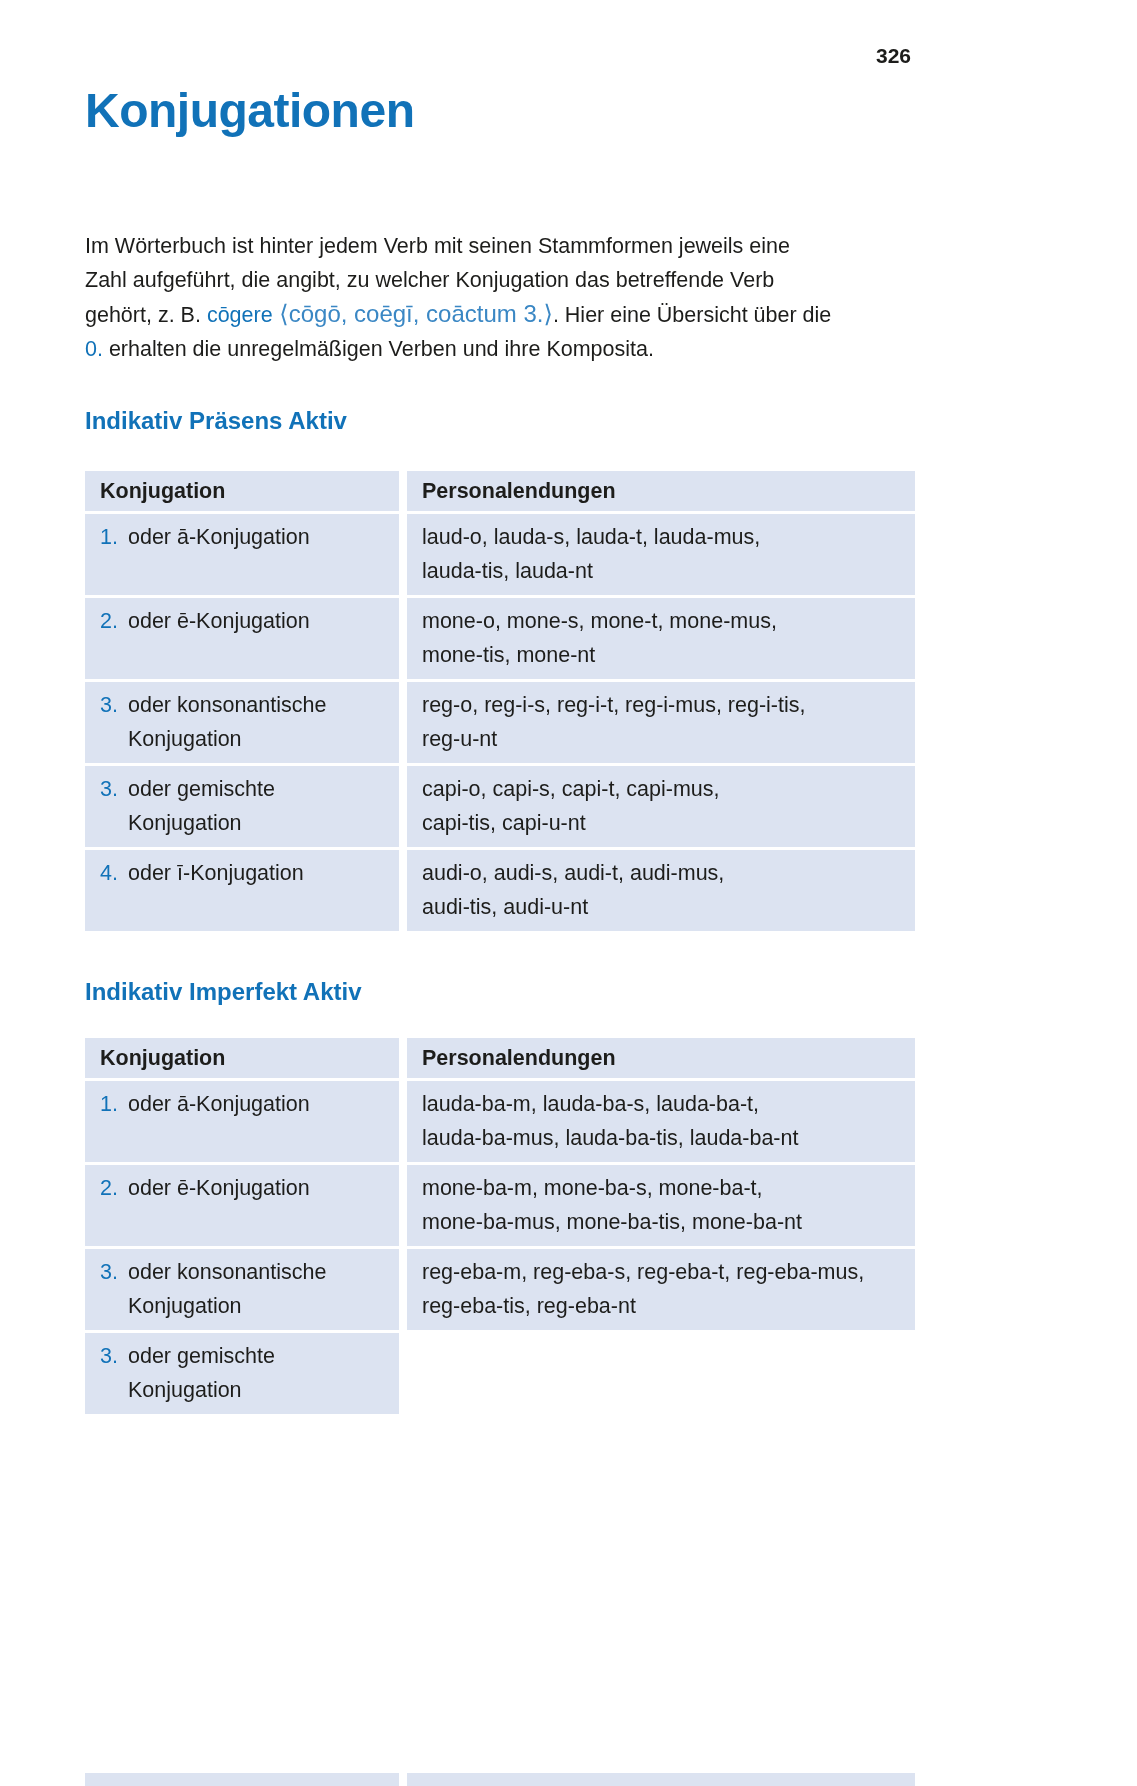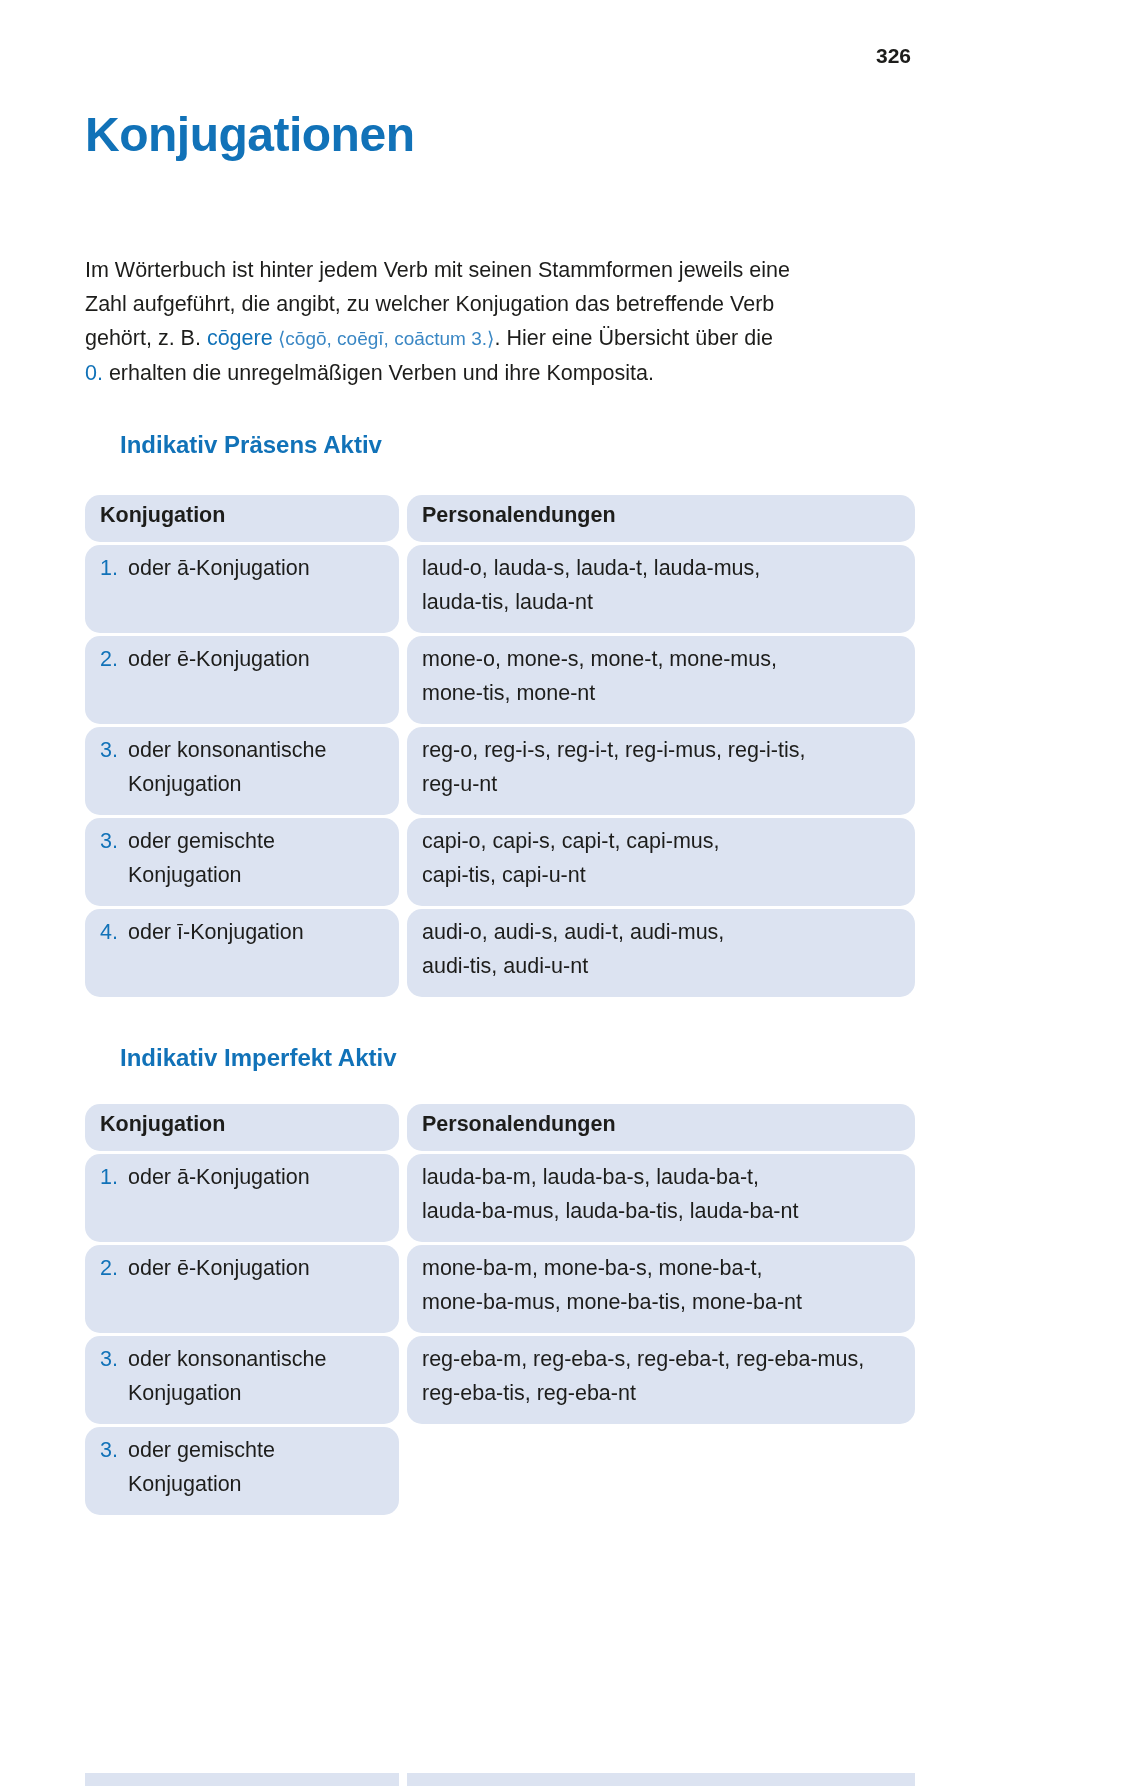--- a/index.html
+++ b/index.html
@@ -17,51 +17,50 @@
     font-family: "Liberation Sans", "DejaVu Sans", sans-serif;
     color: var(--text-dark);
     position: relative;
   }
   .content { padding: 0 222px 0 85px; }
   .page-number {
     position: absolute; top: 44px; right: 226px;
     font-size: 21px; font-weight: 700; color: var(--text-dark);
   }
   .title {
-    padding-top: 110px;
+    padding-top: 86px;
     font-size: 48px; line-height: 50px; font-weight: 700;
     letter-spacing: -0.5px;
     color: var(--accent-blue);
   }
   .intro { margin-top: 93px; font-size: 21.5px; line-height: 34px; }
   .intro .line { white-space: nowrap; }
   .lemma { color: var(--accent-blue); font-weight: 400; }
-  .lemma-forms { color: var(--lemma-blue); font-size: 19px; }
+  .lemma-forms { color: var(--lemma-blue); font-size: 24px; }
   .num-ref { color: var(--accent-blue); font-weight: 700; }
   .num-ref-light { color: var(--accent-blue); }
   .section-heading {
     margin-top: 42px;
     font-size: 24px; line-height: 25px; font-weight: 700;
     color: var(--accent-blue);
-    margin-left: 35px;
   }
   .section-heading.second { margin-top: 48px; }
   .table { margin-top: 38px; }
   .table.second { margin-top: 34px; }
   .row {
     display: grid;
     grid-template-columns: 314px 508px;
     column-gap: 8px;
     margin-bottom: 3px;
   }
   .table .row:last-child { margin-bottom: 0; }
   .cell {
     background: var(--row-bg);
-    padding: 7px 12px 14px 15px;
-    font-size: 21.5px; line-height: 33.5px; border-radius: 15px;
+    padding: 7px 12px 7px 15px;
+    font-size: 21.5px; line-height: 33.5px;
   }
   .cell.th { font-weight: 700; line-height: 26px; }
   .cell.c1 { display: flex; align-items: flex-start; }
   .cell.c1 .num { flex: 0 0 28px; width: 28px; color: var(--accent-blue); }
   .cell.c1 .label { white-space: pre-line; }
   .cell.endings { white-space: pre-line; }
   .partial-row {
     position: absolute; bottom: 0; left: 85px;
     width: 830px; height: 13px;
     display: grid; grid-template-columns: 314px 508px; column-gap: 8px;

